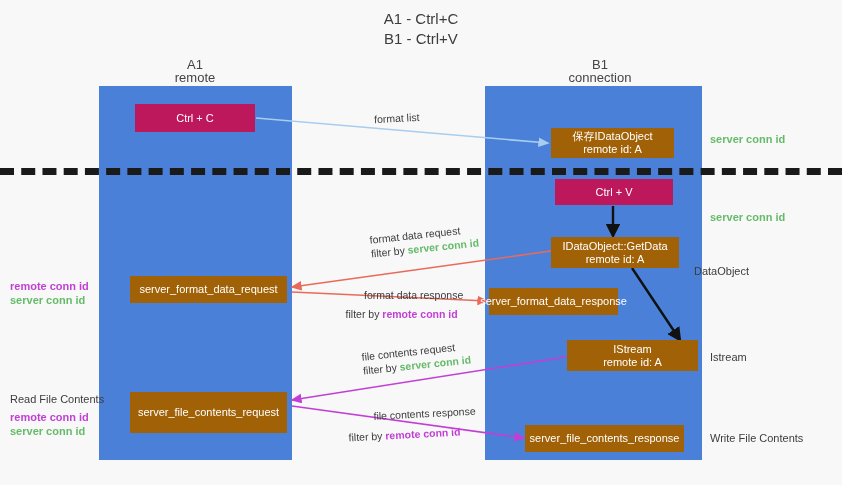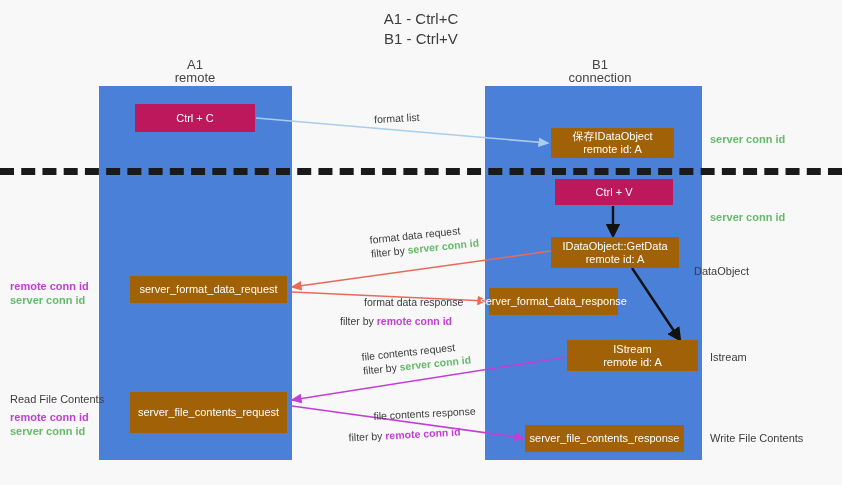--- a/index.html
+++ b/index.html
@@ -158,21 +158,21 @@
   <div class="sidelbl magenta" style="left:10px;top:410px;">remote conn id</div>
   <div class="sidelbl green" style="left:10px;top:424px;">server conn id</div>
 
   <div class="edge-lbl" style="left:374px;top:111px;transform:rotate(-3deg);">format list</div>
 
   <div class="edge-lbl" style="left:370px;top:227px;transform:rotate(-6deg);">
     <div>format data request</div>
     <div><span>filter by </span><span class="g">server conn id</span></div>
   </div>
 
-  <div class="edge-lbl" style="left:340px;top:295px;">
+  <div class="edge-lbl" style="left:340px;top:288px;text-align:center;">
     <div style="margin-left:24px;">format data response</div>
     <div style="margin-top:5px;"><span>filter by </span><span class="m">remote conn id</span></div>
   </div>
 
   <div class="edge-lbl" style="left:362px;top:344px;transform:rotate(-6deg);">
     <div>file contents request</div>
     <div><span>filter by </span><span class="g">server conn id</span></div>
   </div>
 
   <div class="edge-lbl" style="left:348px;top:407px;transform:rotate(-3deg);">

